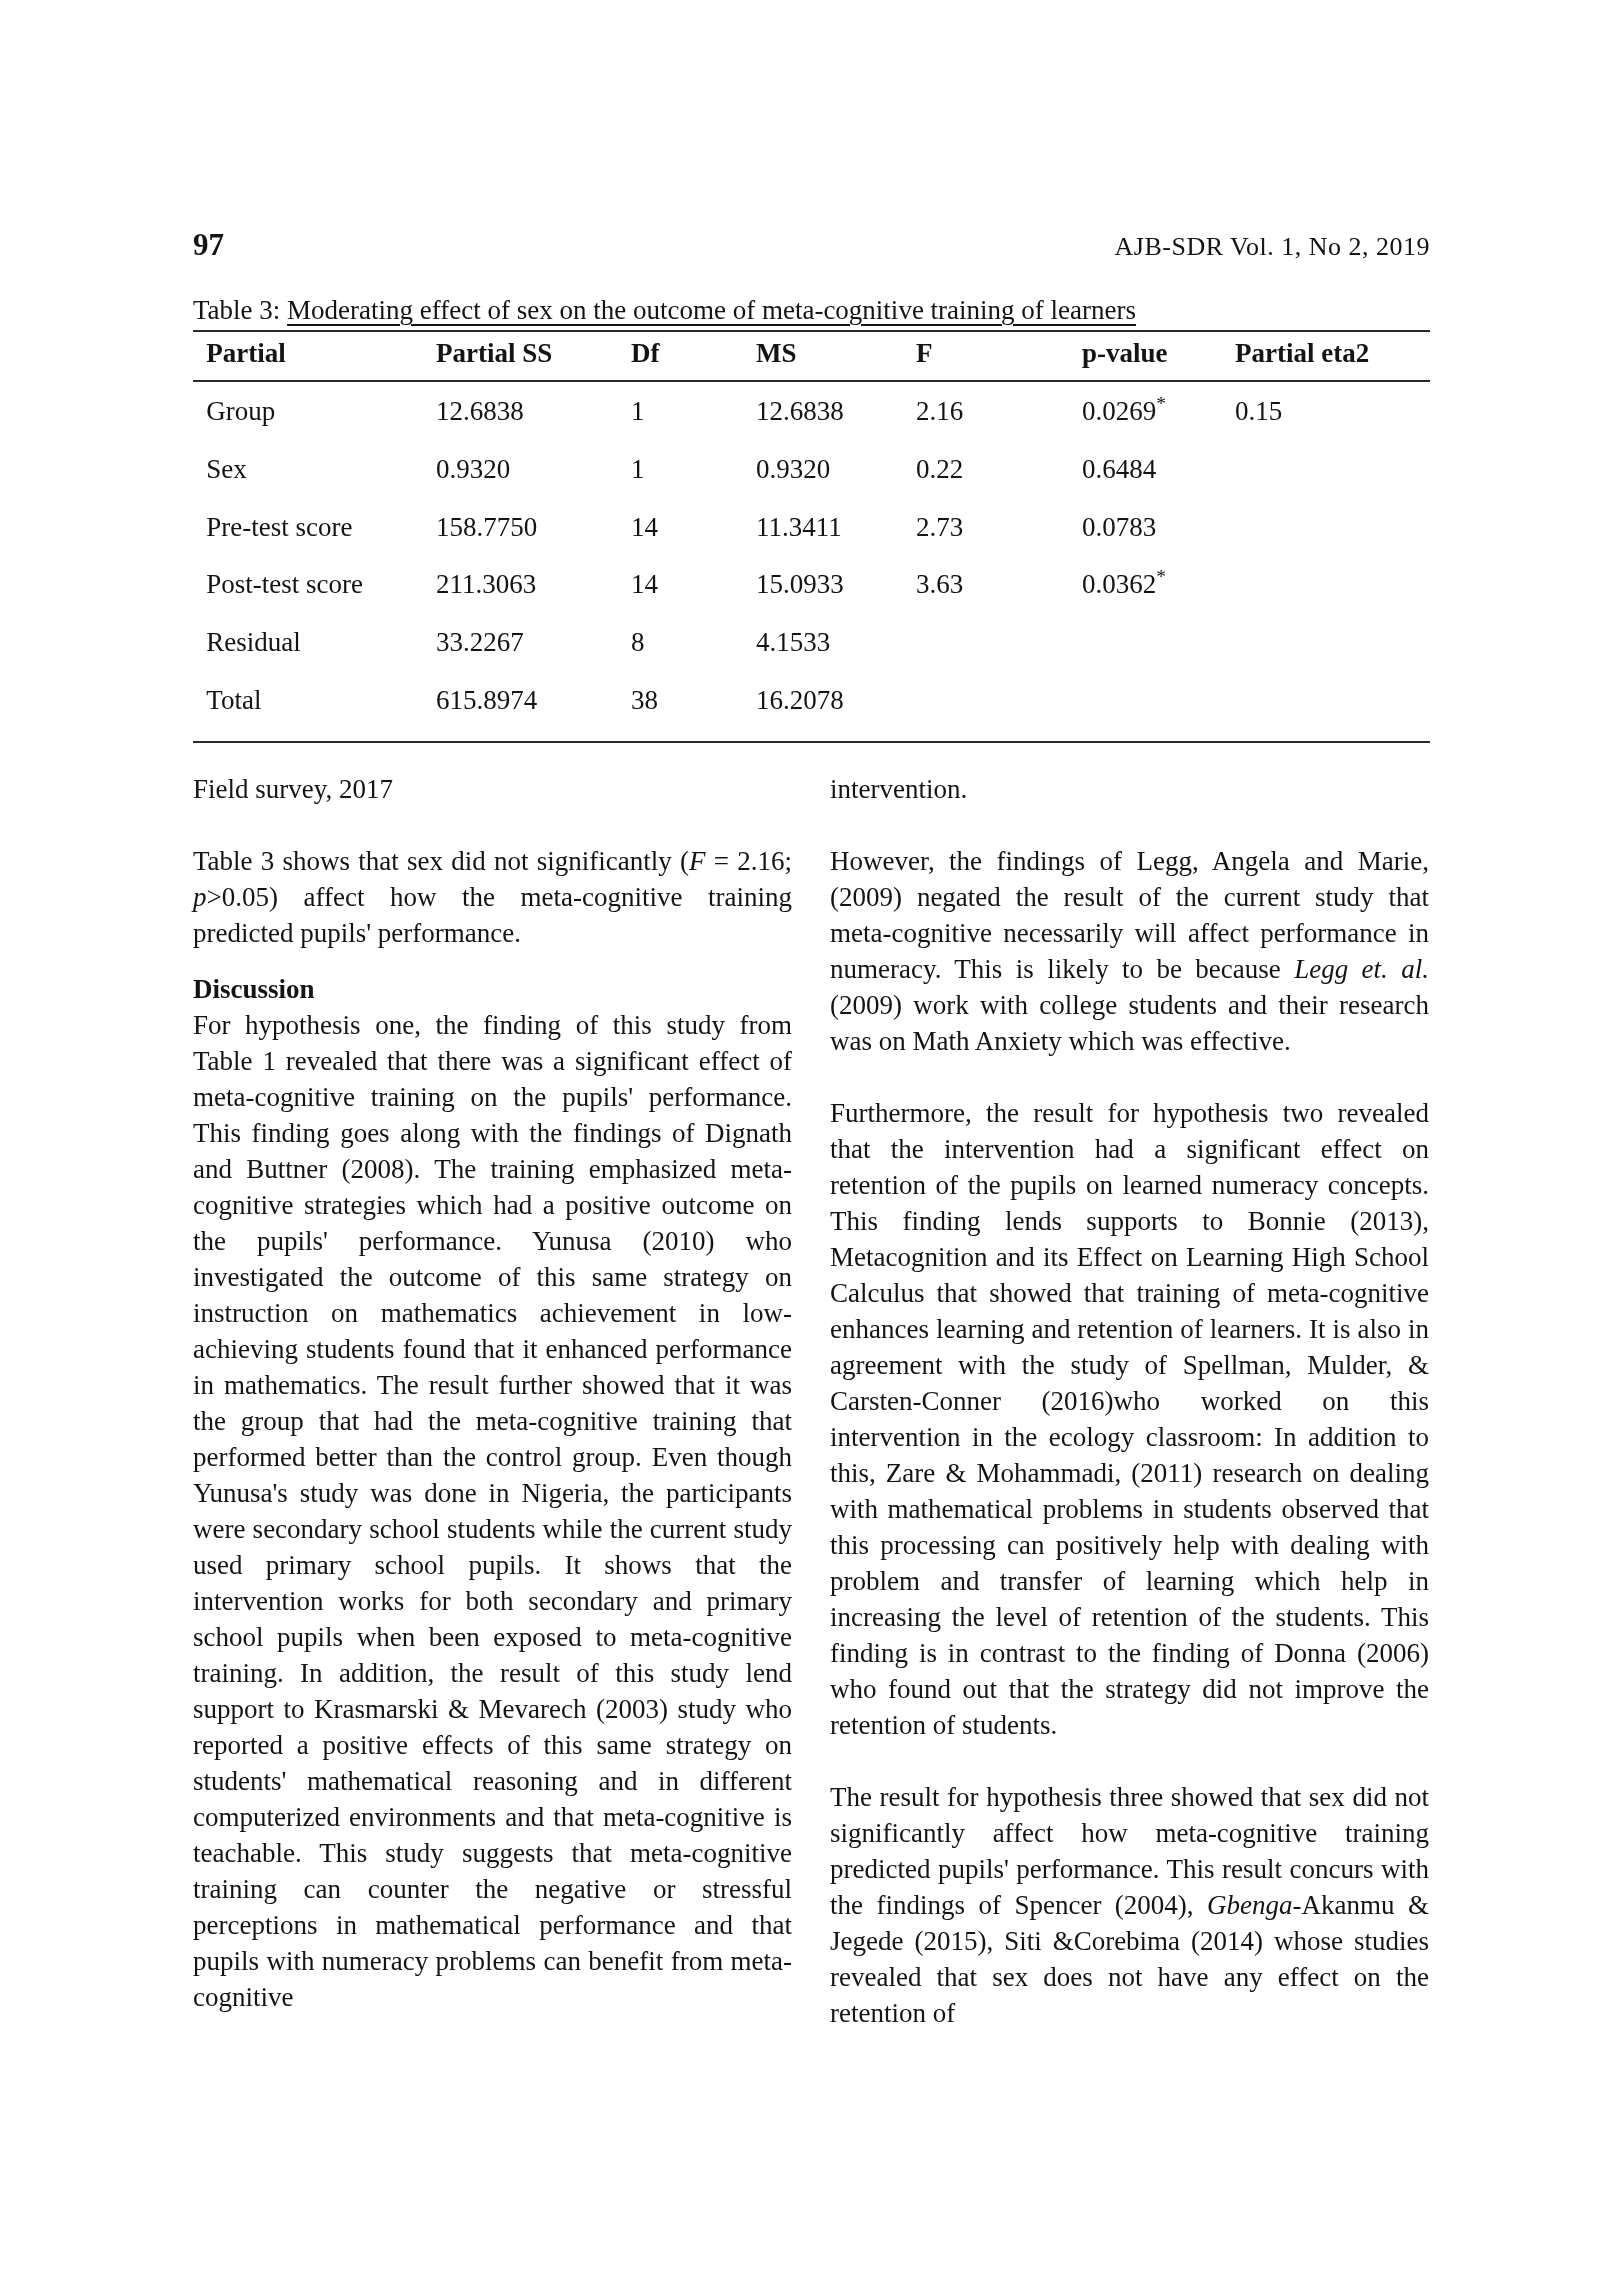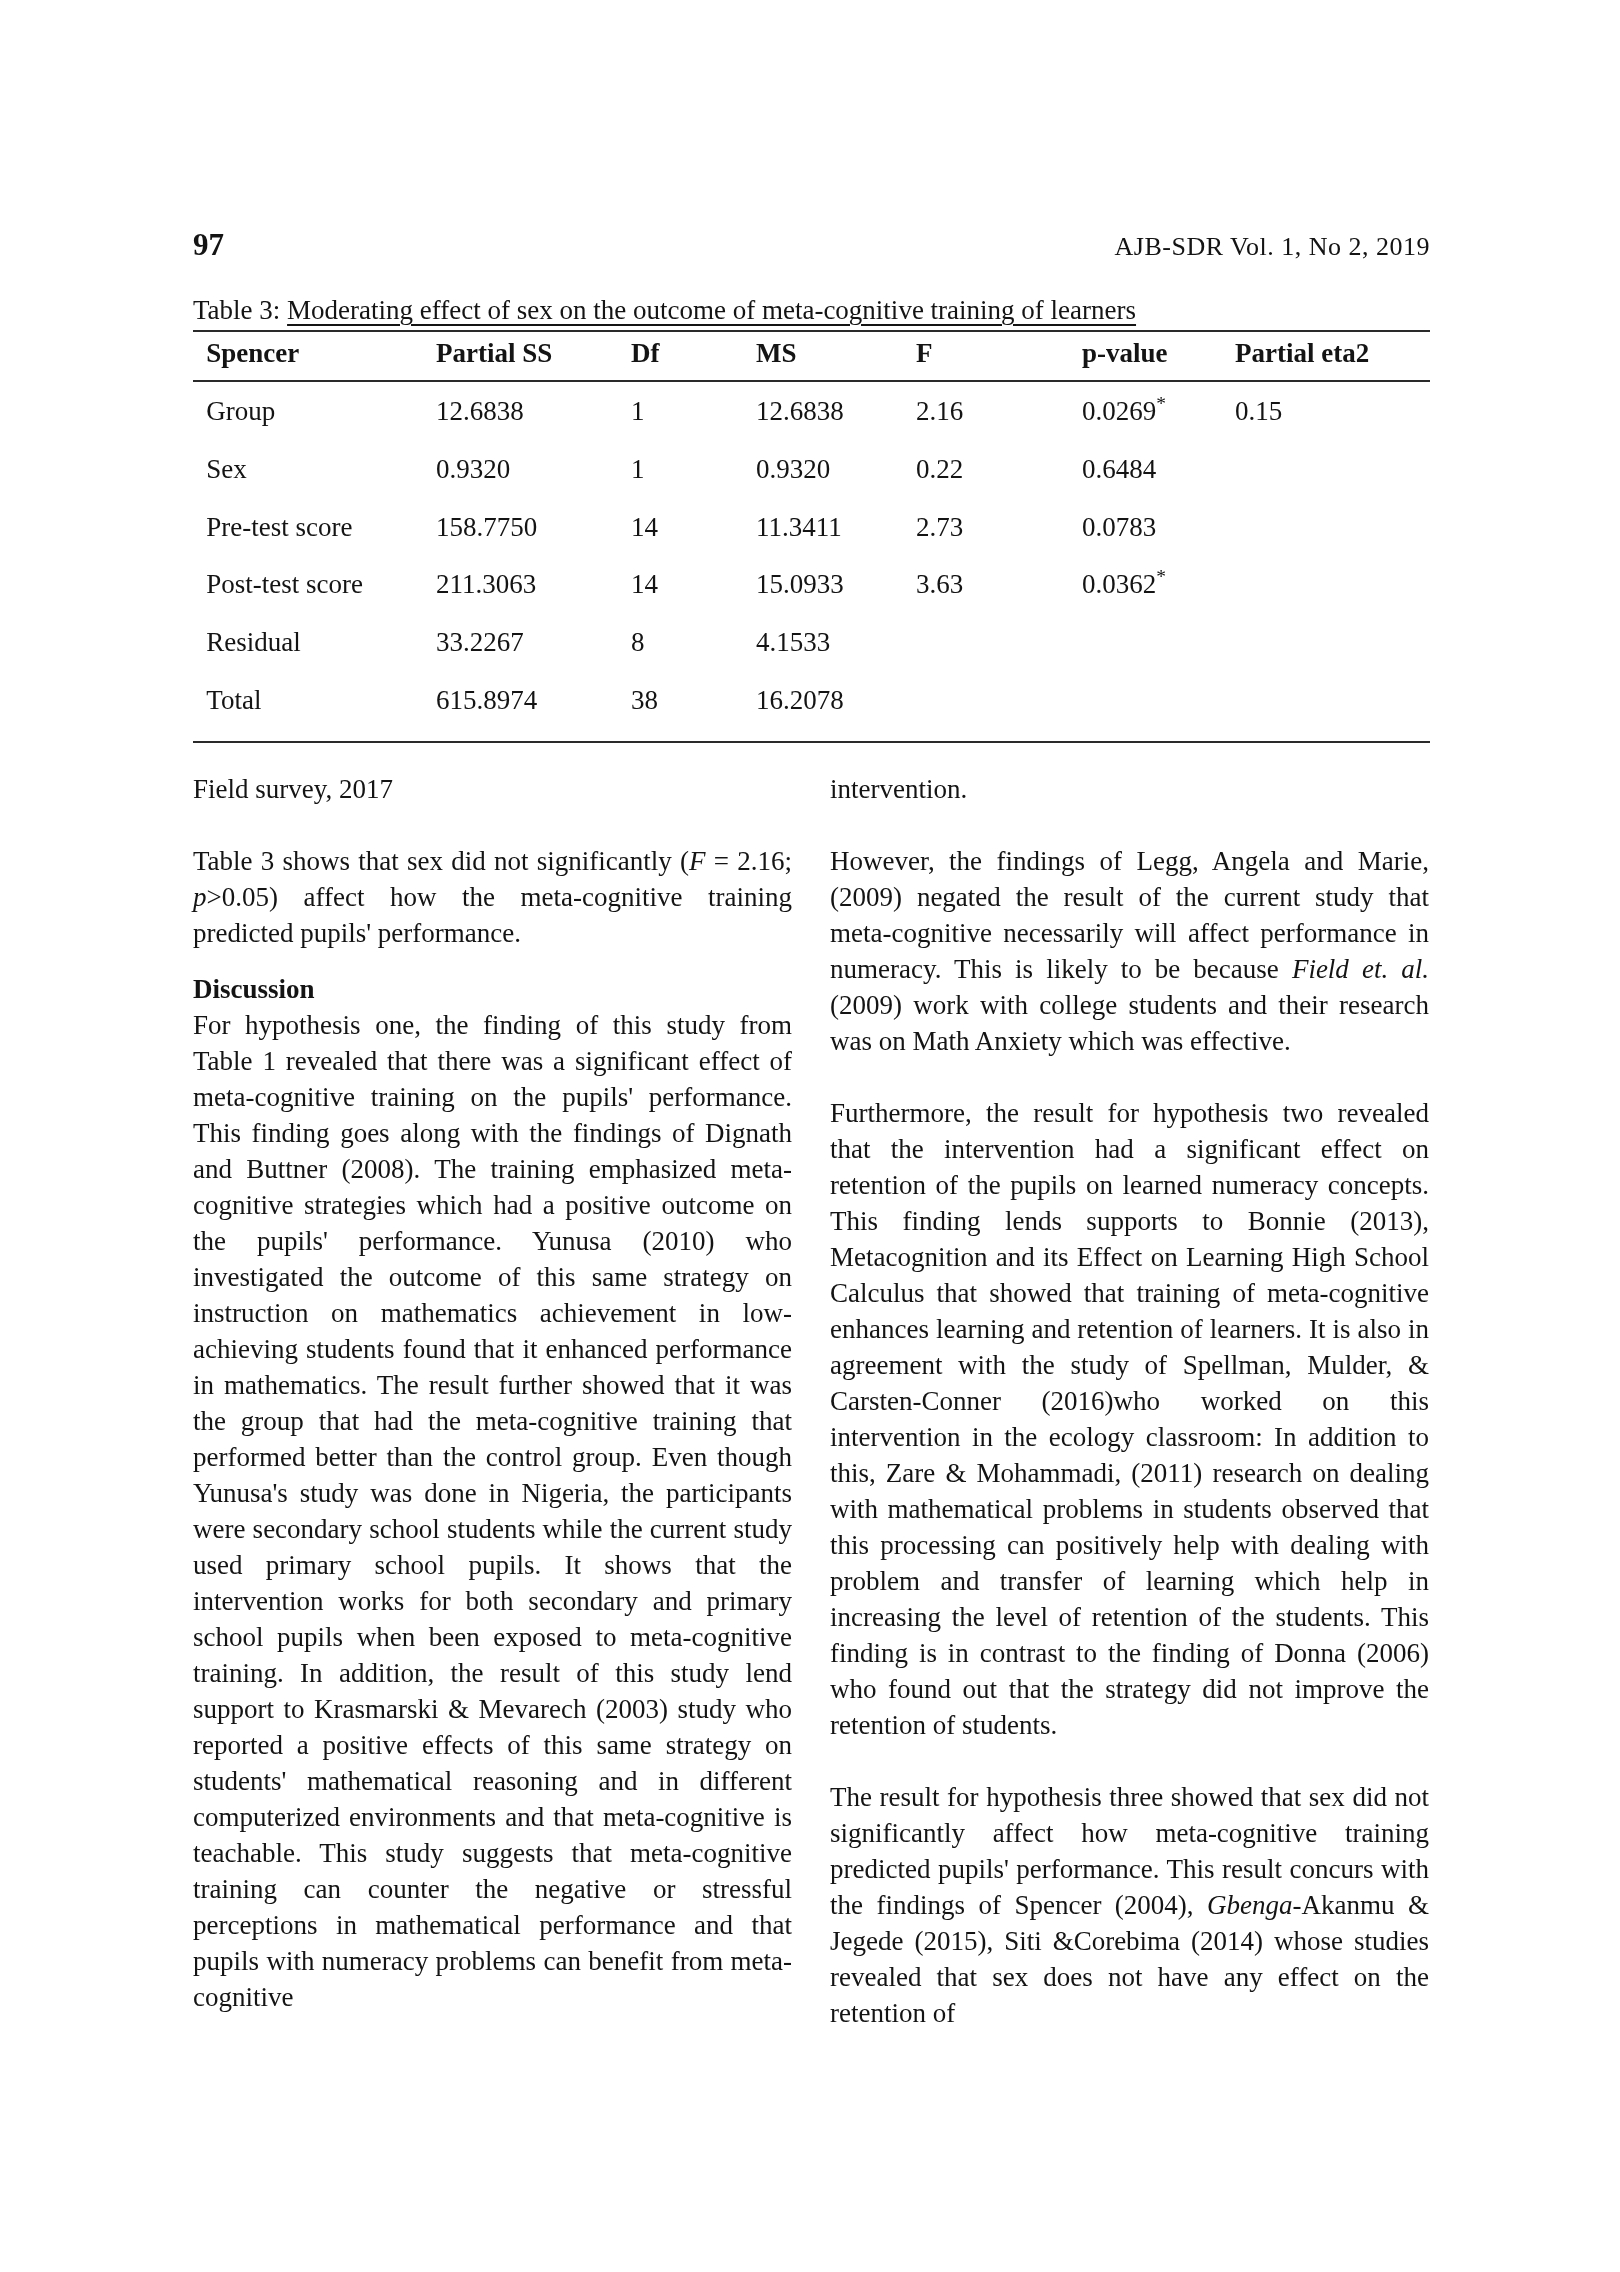--- a/index.html
+++ b/index.html
@@ -121,21 +121,21 @@
       <col class="c-source">
         <col class="c-ss">
         <col class="c-df">
         <col class="c-ms">
         <col class="c-f">
         <col class="c-p">
         <col class="c-eta">
     </colgroup>
     <thead>
       <tr>
-        <th>Spencer</th>
+        <th>Partial</th>
         <th>Partial SS</th>
         <th>Df</th>
         <th>MS</th>
         <th>F</th>
         <th>p-value</th>
         <th>Partial eta2</th>
       </tr>
     </thead>
     <tbody>
       <tr>
@@ -199,21 +199,21 @@
 
     <div class="col">
       <p class="note">Field survey, 2017</p>
       <p class="gap"><span>Table 3 shows that sex did not significantly (</span><span class="it">F</span><span> = 2.16; </span><span class="it">p</span><span>&gt;0.05) affect how the meta-cognitive training predicted pupils' performance.</span></p>
       <h3 class="discussion-heading">Discussion</h3>
       <p>For hypothesis one, the finding of this study from Table 1 revealed that there was a significant effect of meta-cognitive training on the pupils' performance. This finding goes along with the findings of Dignath and Buttner (2008). The training emphasized meta-cognitive strategies which had a positive outcome on the pupils' performance.  Yunusa (2010) who investigated the outcome of this same strategy on instruction on mathematics achievement in low-achieving students found that it enhanced performance in mathematics. The result further showed that it was the group that had the meta-cognitive training that performed better than the control group. Even though Yunusa's study was done in Nigeria, the participants were secondary school students while the current study used primary school pupils. It shows that the intervention works for both secondary and primary school pupils when been exposed to meta-cognitive training. In addition, the result of this study lend support to Krasmarski &amp; Mevarech (2003) study who reported a positive effects of this same strategy on students' mathematical reasoning and in different computerized environments and that meta-cognitive is teachable. This study suggests that meta-cognitive training can counter the negative or stressful perceptions in mathematical performance and that pupils with numeracy problems can benefit from meta-cognitive</p>
     </div>
 
     <div class="col">
       <p class="note">intervention.</p>
-      <p class="gap"><span>However, the findings of Legg, Angela and Marie, (2009) negated the result of the current study that meta-cognitive necessarily will affect performance in numeracy. This is likely to be because </span><span class="it">Field et. al.</span><span> (2009) work with college students and their research was on Math Anxiety which was effective.</span></p>
+      <p class="gap"><span>However, the findings of Legg, Angela and Marie, (2009) negated the result of the current study that meta-cognitive necessarily will affect performance in numeracy. This is likely to be because </span><span class="it">Legg et. al.</span><span> (2009) work with college students and their research was on Math Anxiety which was effective.</span></p>
       <p class="gap">Furthermore, the result for hypothesis two revealed that the intervention had a significant effect on retention of the pupils on learned numeracy concepts. This finding lends supports to Bonnie (2013), Metacognition and its Effect on Learning High School Calculus that showed that training of meta-cognitive enhances learning and retention of learners. It is also in agreement with the study of Spellman, Mulder, &amp; Carsten-Conner (2016)who worked on this intervention in the ecology classroom: In addition to this, Zare &amp; Mohammadi, (2011) research on dealing with mathematical problems in students observed that this processing can positively help with dealing with problem and transfer of learning which help in increasing the level of retention of the students. This finding is in contrast to the finding of Donna (2006) who found out that the strategy did not improve the retention of students.</p>
       <p class="gap"><span>The result for hypothesis three showed that sex did not significantly affect how meta-cognitive training predicted pupils' performance. This result concurs with the findings of Spencer (2004), </span><span class="it">Gbenga</span><span>-Akanmu &amp; Jegede (2015), Siti &amp;Corebima (2014) whose studies revealed that sex does not have any effect on the retention of</span></p>
     </div>
 
   </div>
 
 </div>
 
 
 </body></html>

